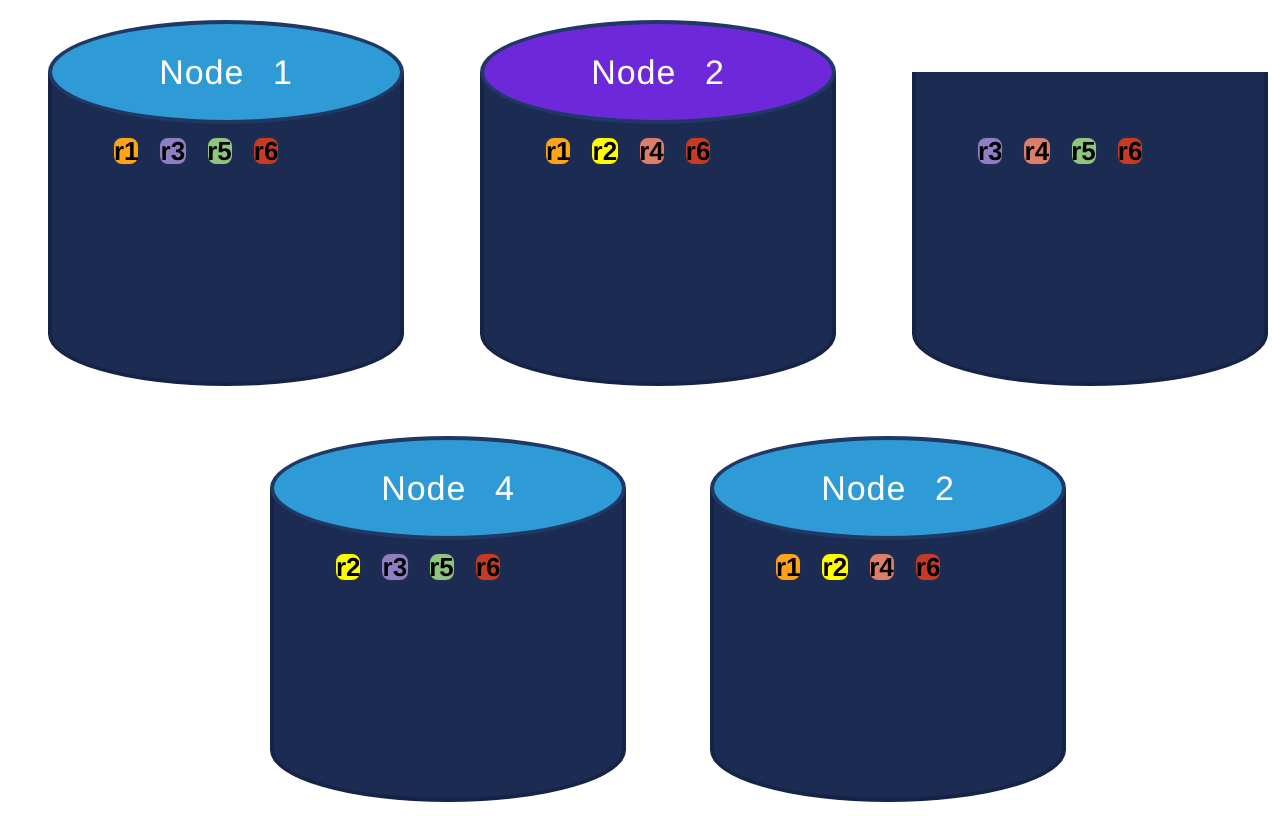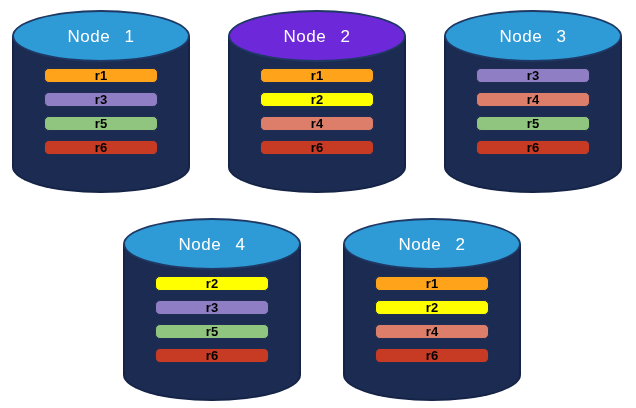--- a/index.html
+++ b/index.html
@@ -12,20 +12,21 @@
     position: relative;
     width: 636px;
     height: 408px;
     background: #ffffff;
     overflow: hidden;
   }
   .node {
     position: absolute;
     width: 144px;
     height: 183px;
+    margin-left: 12px;
   }
   
   .node.pos-0 { left: 12px;  top: 10px; }
   .node.pos-1 { left: 228px; top: 10px; }
   .node.pos-2 { left: 444px; top: 10px; }
   .node.pos-3 { left: 123px; top: 218px; }
   .node.pos-4 { left: 343px; top: 218px; }
 
   .cyl-body {
     position: absolute;
@@ -58,21 +59,21 @@
     word-spacing: 9px;
     padding-top: 2px;
     white-space: nowrap;
   }
   .bars {
     position: absolute;
     left: 32px;
     top: 58px;
     width: 114px;
     display: flex;
-    flex-direction: column;
+    flex-direction: row;
     gap: 9px;
     z-index: 3;
     text-align: center;
   }
   .bar {
     height: 15px;
     box-sizing: border-box;
     border-radius: 5px;
     display: flex;
     align-items: center;
@@ -124,23 +125,20 @@
         <div class="bar" style="background: rgb(221, 126, 107); border: 1px solid rgb(31, 45, 80);">
     <span class="bar-label" style="color: rgb(0, 0, 0);">r4</span>
   </div>
         <div class="bar" style="background: rgb(199, 59, 37); border: 1px solid rgb(31, 45, 80);">
     <span class="bar-label" style="color: rgb(0, 0, 0);">r6</span>
   </div>
       </div>
   </div>
     <div class="node pos-2">
     <div class="cyl-body" style="background: rgb(27, 43, 82); border-top: none; border-right: 2px solid rgb(21, 35, 70); border-bottom: 2px solid rgb(21, 35, 70); border-left: 2px solid rgb(21, 35, 70); border-image: initial;"></div>
-    <div class="cyl-top" style="background: rgb(46, 154, 214); border: 2.5px solid rgb(31, 56, 100);">
-      <span class="node-title" style="color: rgb(255, 255, 255);">Node 3</span>
-    </div>
     <div class="bars">
         <div class="bar" style="background: rgb(143, 126, 196); border: 1px solid rgb(31, 45, 80);">
     <span class="bar-label" style="color: rgb(0, 0, 0);">r3</span>
   </div>
         <div class="bar" style="background: rgb(221, 126, 107); border: 1px solid rgb(31, 45, 80);">
     <span class="bar-label" style="color: rgb(0, 0, 0);">r4</span>
   </div>
         <div class="bar" style="background: rgb(143, 197, 126); border: 1px solid rgb(31, 45, 80);">
     <span class="bar-label" style="color: rgb(0, 0, 0);">r5</span>
   </div>

